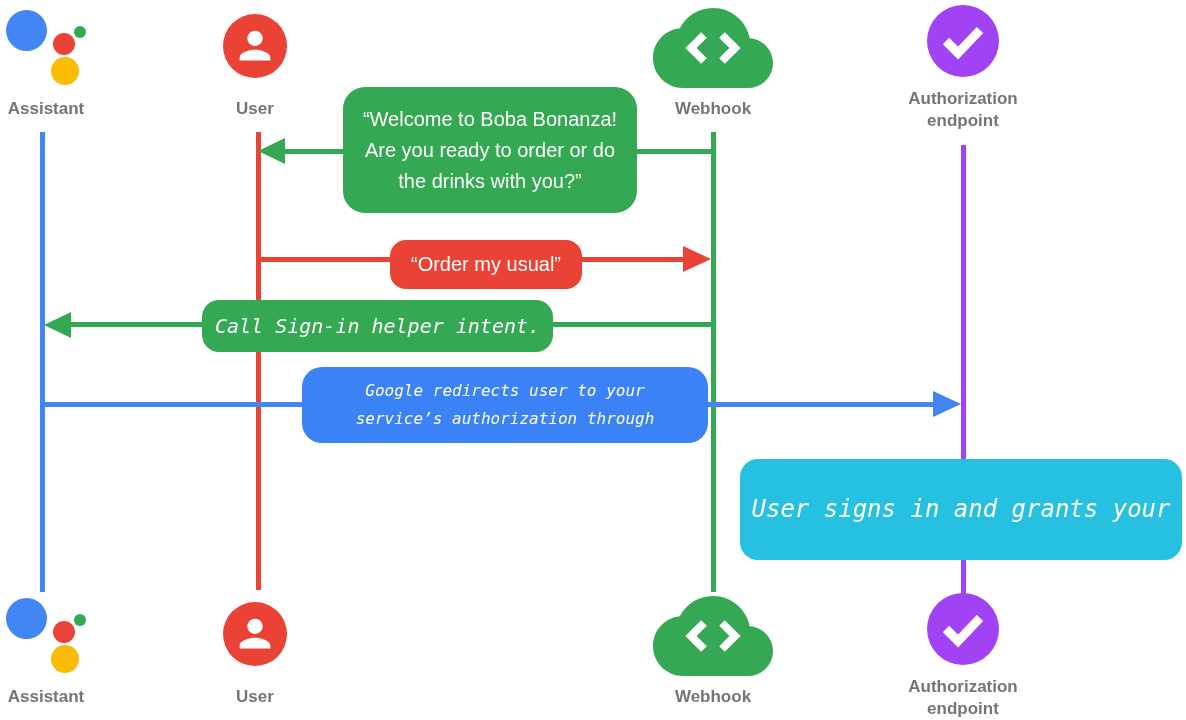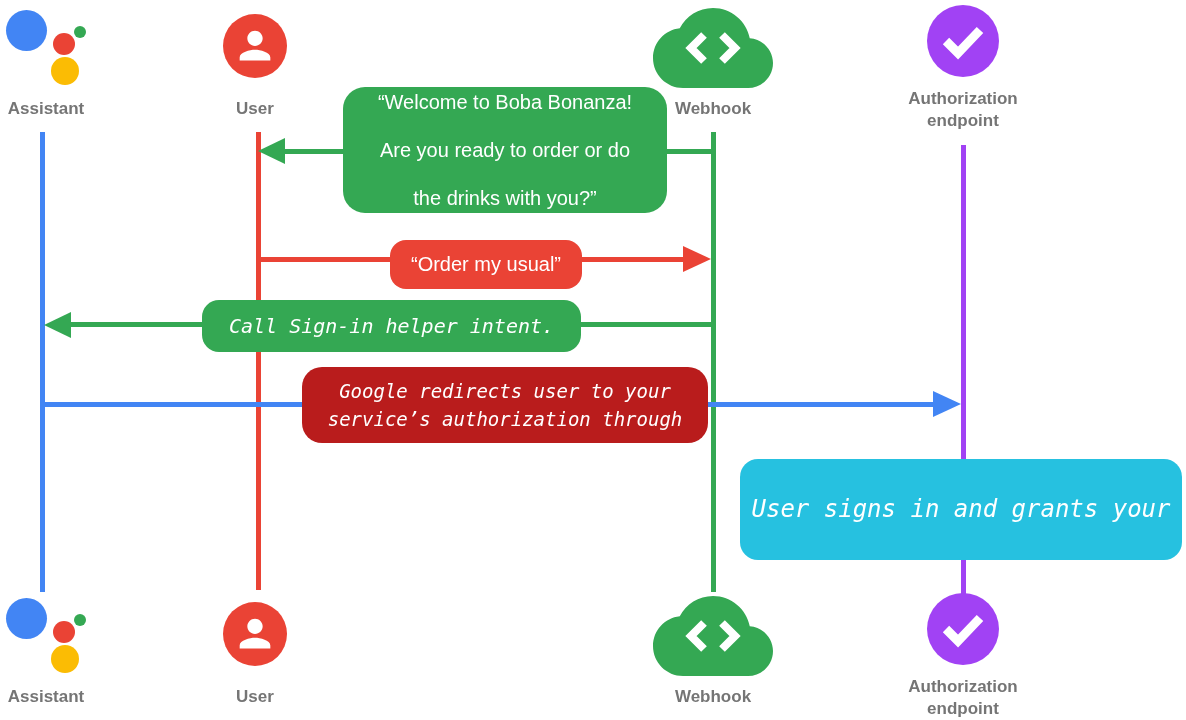--- a/index.html
+++ b/index.html
@@ -23,24 +23,24 @@
   .a3-line{left:64px;top:322px;width:649px;background:#34A853;}
   .a3-head{left:44px;top:312px;border-right:27px solid #34A853;}
   .a4-line{left:42px;top:402px;width:893px;background:#4285F4;}
   .a4-head{left:933px;top:391px;border-left:28px solid #4285F4;}
   
   .msg{position:absolute;z-index:3;color:#fff;display:flex;flex-direction:column;
        align-items:center;justify-content:center;text-align:center;}
   .msg div{white-space:nowrap;}
   .sans-msg{font-size:20px;line-height:31px;}
   .mono-msg{font-family:"DejaVu Sans Mono", monospace;font-style:italic;}
-  .b-welcome{left:343px;top:87px;width:324px;height:126px;background:#34A853;border-radius:22px;gap:17px;}
+  .b-welcome{left:343px;top:87px;width:294px;height:126px;background:#34A853;border-radius:22px;}
   .b-order{left:390px;top:234px;width:192px;height:49px;background:#EA4335;border-radius:16px;margin-top:6px;}
-  .b-signin{left:202px;top:300px;width:379px;height:52px;background:#34A853;border-radius:17px;font-size:20px;}
-  .b-redirect{left:302px;top:367px;width:406px;height:76px;background:#b91c1c;border-radius:20px;font-size:19px;line-height:28px;}
+  .b-signin{left:202px;top:300px;width:351px;height:52px;background:#34A853;border-radius:17px;font-size:20px;}
+  .b-redirect{left:302px;top:367px;width:406px;height:76px;background:#3b82f6;border-radius:20px;font-size:16px;line-height:28px;}
   .b-grants{left:740px;top:459px;width:442px;height:101px;background:#26C1E0;border-radius:18px;font-size:24px;line-height:29px;}
   
   .actor-label{position:absolute;z-index:3;color:#757575;font-weight:700;font-size:17px;
                line-height:22px;text-align:center;}
   .lab-assistant{left:-24px;top:98px;width:140px;}
   .lab-user{left:185px;top:98px;width:140px;}
   .lab-webhook{left:643px;top:98px;width:140px;}
   .lab-auth{left:898px;top:88px;width:130px;}
   .lab-assistant-b{left:-24px;top:686px;width:140px;}
   .lab-user-b{left:185px;top:686px;width:140px;}

